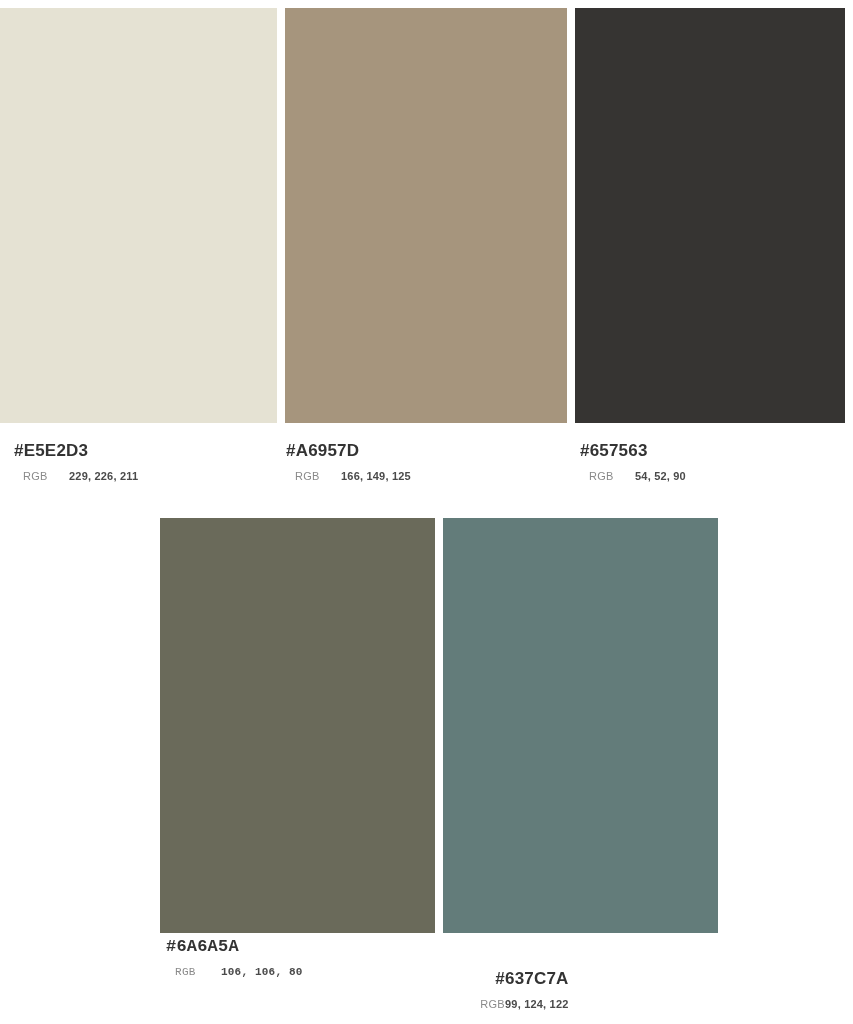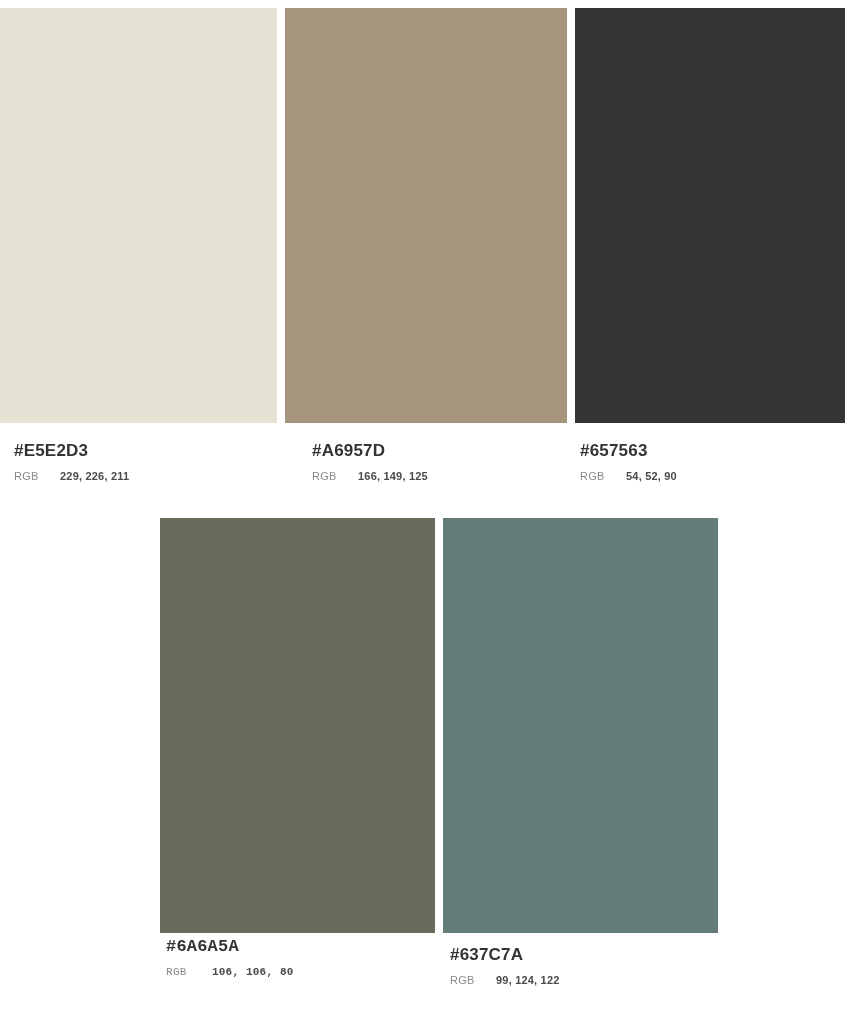--- a/index.html
+++ b/index.html
@@ -61,39 +61,40 @@
   .card-2 { width: 282px; }
   .card-3 { width: 270px; }
   .card-4 { width: 275px; }
   .card-5 { width: 275px; }
 
   
   .label-group {
     position: absolute;
   }
   .lg-1 { left: 14px;  top: 440px; }
-  .lg-2 { left: 312px; top: 440px; }
+  .lg-2 { left: 286px; top: 440px; }
   .lg-3 { left: 580px; top: 440px; }
   .lg-4 { left: 166px; top: 936px; font-family: Liberation Mono, monospace; }
-  .lg-5 { left: 450px; top: 944px; }
+  .lg-5 { left: 450px; top: 968px; text-align: right; }
 
   .hex-label {
     font-size: 17px;
     font-weight: bold;
     color: #333333;
     letter-spacing: 0.2px;
     line-height: 22px;
     white-space: nowrap;
   }
 
   .rgb-row {
     margin-top: 8px;
     display: flex;
     align-items: baseline;
     white-space: nowrap;
+    margin-left: 9px;
   }
   .rgb-key {
     font-size: 11px;
     font-weight: normal;
     color: #8a8a8a;
     width: 46px;
     flex: none;
     letter-spacing: 0.3px;
   }
   .rgb-value {

